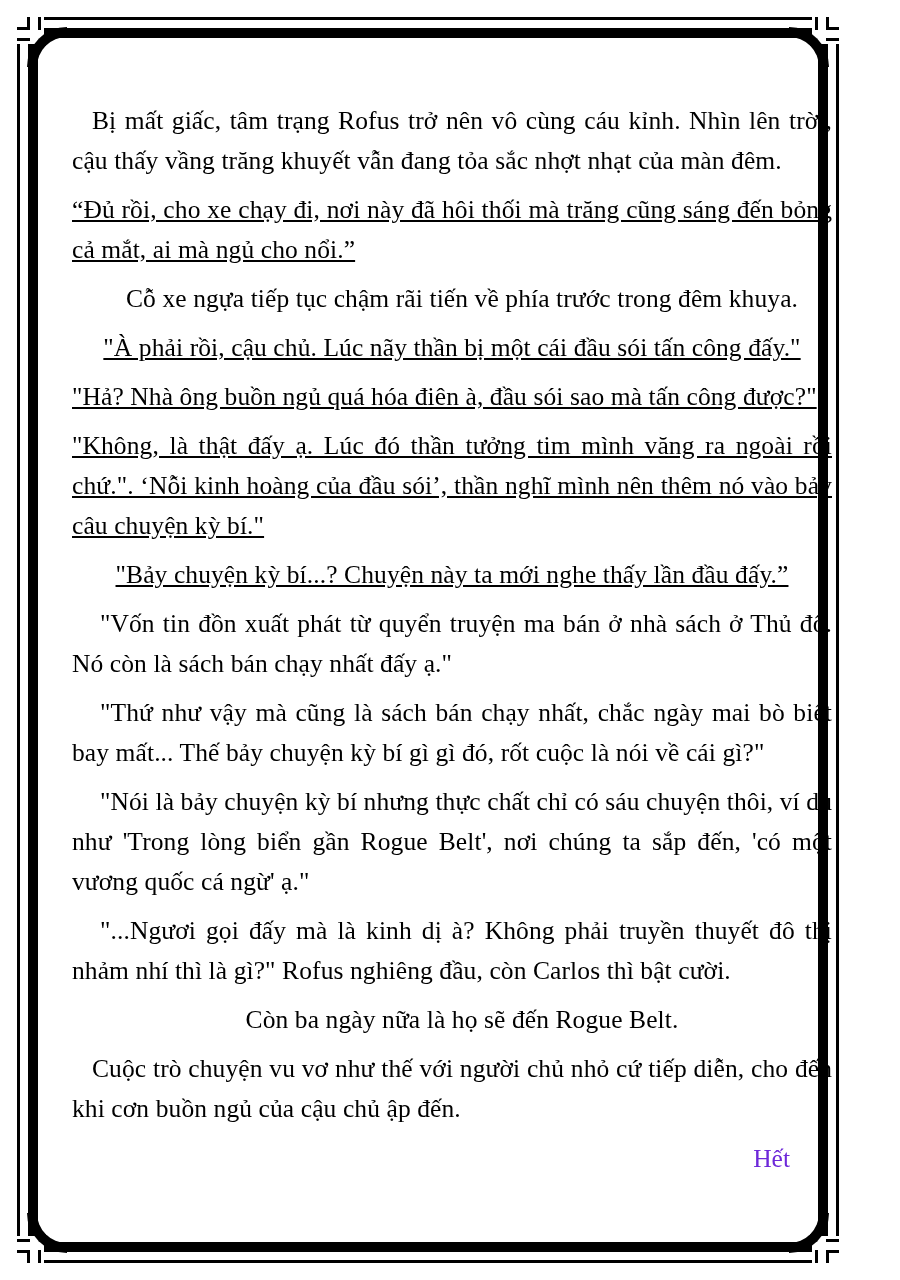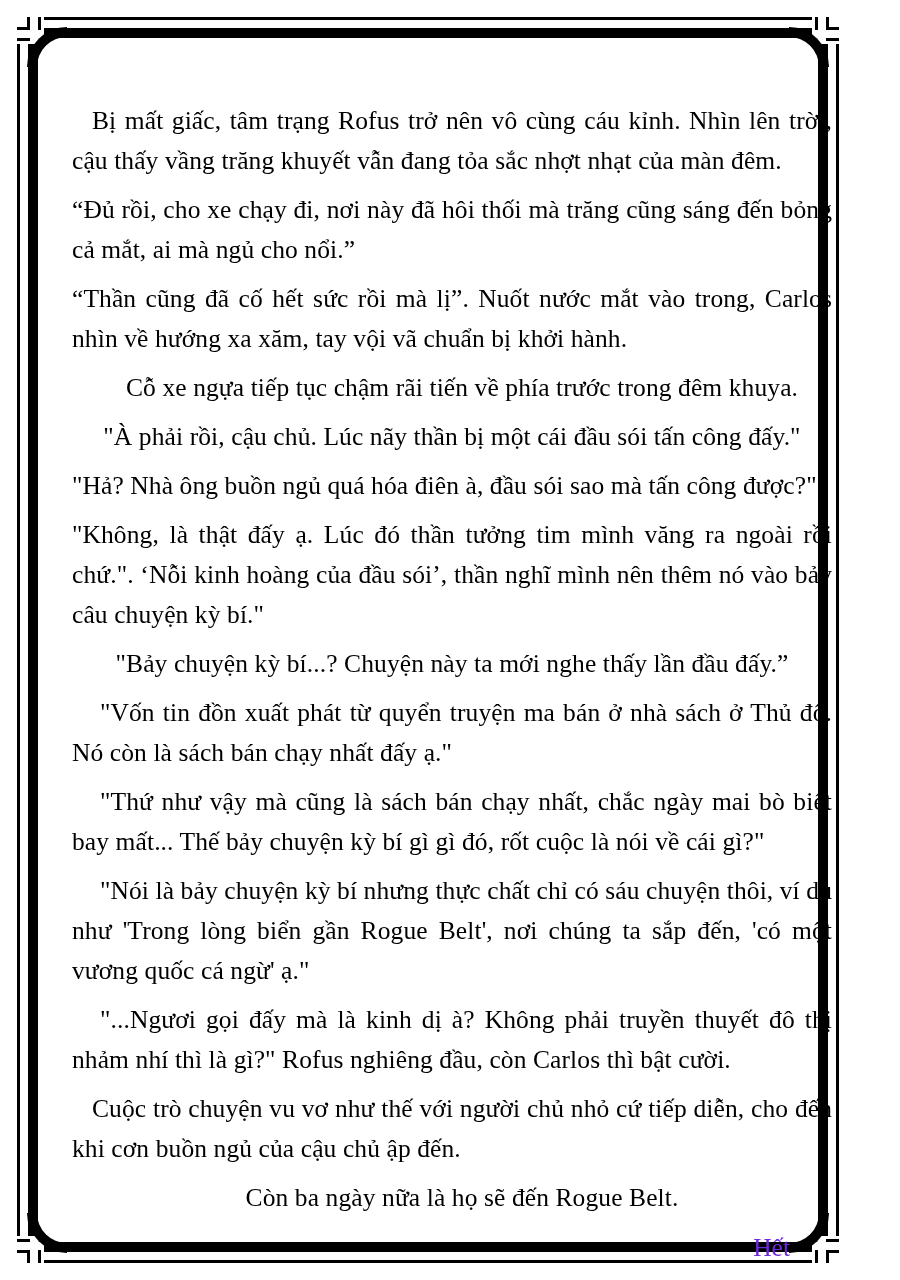--- a/index.html
+++ b/index.html
@@ -131,21 +131,21 @@
     margin: 0 0 9px 0;
     font-size: 25.5px;
     line-height: 40px;
     color: #000000;
     text-align: justify;
     text-justify: inter-word;
     letter-spacing: 0.1px;
   }
   .para.indent-1 { text-indent: 20px; }
   .para.indent-2 { text-indent: 28px; }
-  .para.noindent { text-indent: 0; }
+  .para.noindent { text-indent: 0; text-decoration: underline; }
   .para.last-line-flat { text-align: center; }
 
   .end-mark {
     margin: 10px 0 0 0;
     font-size: 25.5px;
     line-height: 40px;
     color: #6d28d9;
     text-align: right;
     padding-right: 42px;
   }
@@ -190,28 +190,27 @@
     <div class="arc"></div>
     <div class="tick a"></div>
     <div class="tick b"></div>
     <div class="tick c"></div>
     <div class="tick d"></div>
   </div>
 
   <div class="text-body">
     <p class="para indent-1">Bị mất giấc, tâm trạng Rofus trở nên vô cùng cáu kỉnh. Nhìn lên trời, cậu thấy vầng trăng khuyết vẫn đang tỏa sắc nhợt nhạt của màn đêm.</p>
     <p class="para noindent">“Đủ rồi, cho xe chạy đi, nơi này đã hôi thối mà trăng cũng sáng đến bỏng cả mắt, ai mà ngủ cho nổi.”</p>
-    <p class="para noindent">“Thần cũng đã cố hết sức rồi mà lị”. Nuốt nước mắt vào trong, Carlos nhìn về hướng xa xăm, tay vội vã chuẩn bị khởi hành.</p>
     <p class="para indent-1 last-line-flat">Cỗ xe ngựa tiếp tục chậm rãi tiến về phía trước trong đêm khuya.</p>
     <p class="para noindent last-line-flat">"À phải rồi, cậu chủ. Lúc nãy thần bị một cái đầu sói tấn công đấy."</p>
     <p class="para noindent">"Hả? Nhà ông buồn ngủ quá hóa điên à, đầu sói sao mà tấn công được?"</p>
     <p class="para noindent">"Không, là thật đấy ạ. Lúc đó thần tưởng tim mình văng ra ngoài rồi chứ.". ‘Nỗi kinh hoàng của đầu sói’, thần nghĩ mình nên thêm nó vào bảy câu chuyện kỳ bí."</p>
     <p class="para noindent last-line-flat">"Bảy chuyện kỳ bí...? Chuyện này ta mới nghe thấy lần đầu đấy.”</p>
     <p class="para indent-2">"Vốn tin đồn xuất phát từ quyển truyện ma bán ở nhà sách ở Thủ đô. Nó còn là sách bán chạy nhất đấy ạ."</p>
     <p class="para indent-2">"Thứ như vậy mà cũng là sách bán chạy nhất, chắc ngày mai bò biết bay mất... Thế bảy chuyện kỳ bí gì gì đó, rốt cuộc là nói về cái gì?"</p>
     <p class="para indent-2">"Nói là bảy chuyện kỳ bí nhưng thực chất chỉ có sáu chuyện thôi, ví dụ như 'Trong lòng biển gần Rogue Belt', nơi chúng ta sắp đến, 'có một vương quốc cá ngừ' ạ."</p>
     <p class="para indent-2">"...Ngươi gọi đấy mà là kinh dị à? Không phải truyền thuyết đô thị nhảm nhí thì là gì?" Rofus nghiêng đầu, còn Carlos thì bật cười.</p>
+    <p class="para indent-1 last-line-flat">Còn ba ngày nữa là họ sẽ đến Rogue Belt.</p>
     <p class="para indent-1">Cuộc trò chuyện vu vơ như thế với người chủ nhỏ cứ tiếp diễn, cho đến khi cơn buồn ngủ của cậu chủ ập đến.</p>
-    <p class="para indent-1 last-line-flat">Còn ba ngày nữa là họ sẽ đến Rogue Belt.</p>
     <p class="end-mark">Hết</p>
   </div>
 
 </div>
 
 </body></html>

